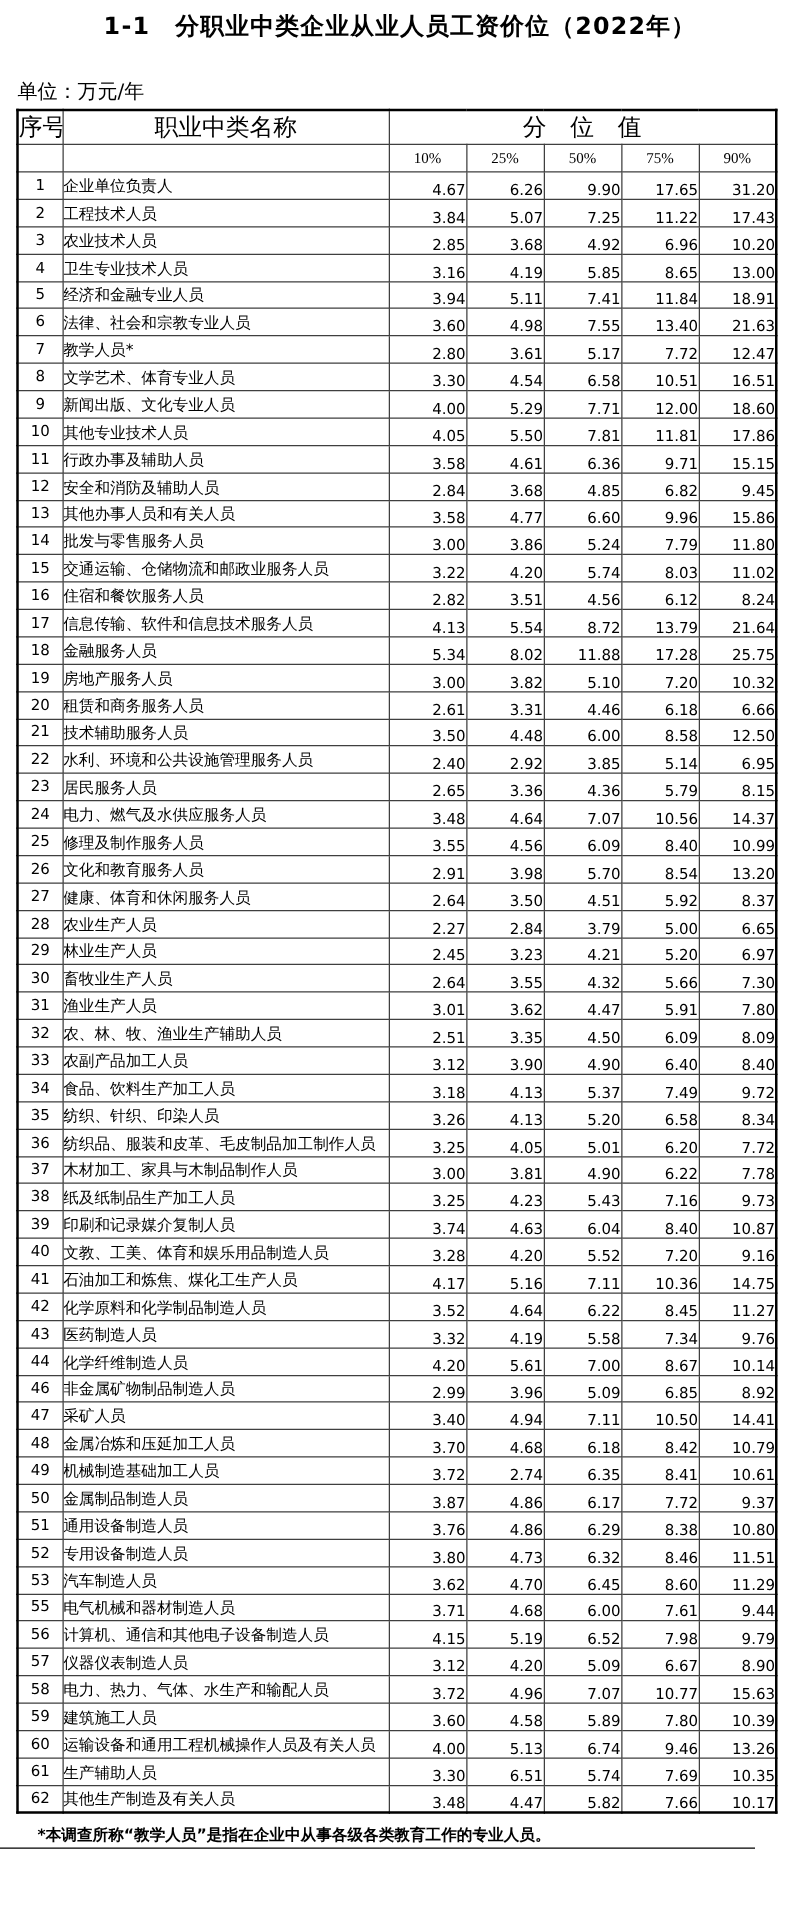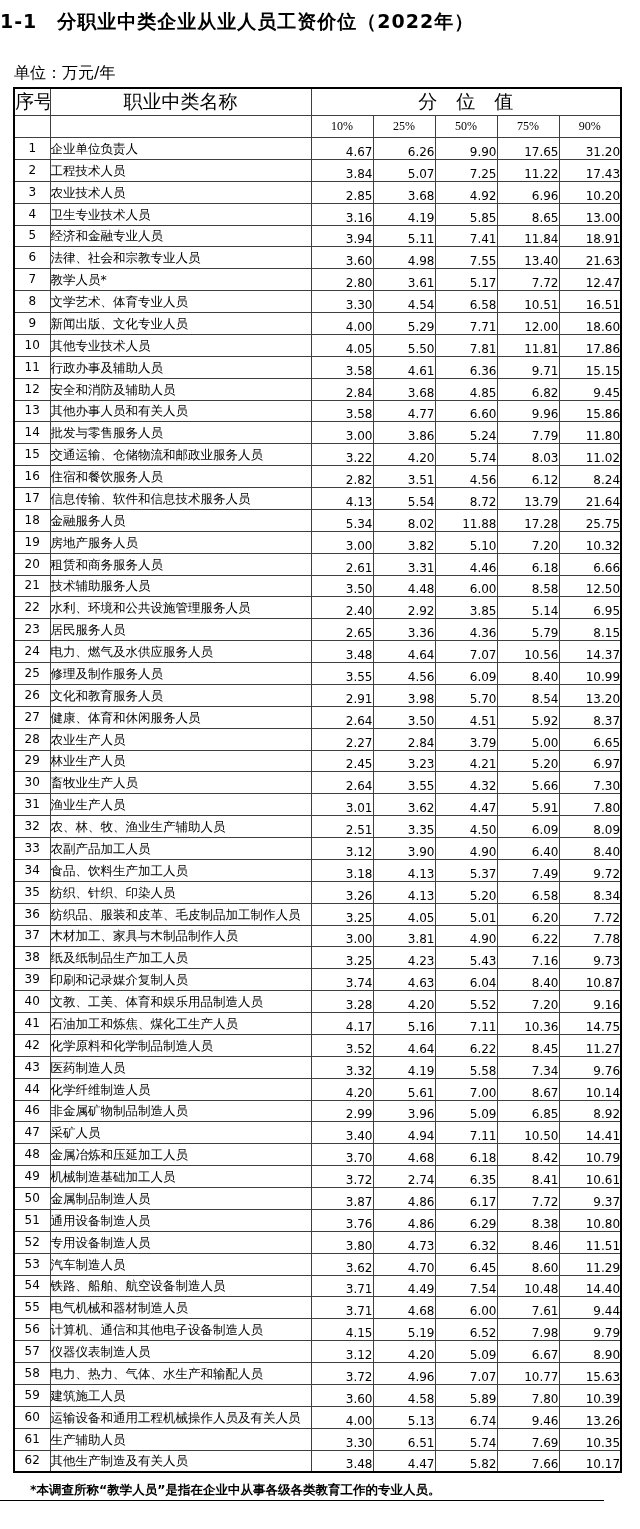--- a/index.html
+++ b/index.html
@@ -9,20 +9,21 @@
     height: 1529px;
     background: #ffffff;
     color: #000000;
     font-family: "DejaVu Sans", "Liberation Sans", sans-serif;
     position: relative;
   }
   .page { padding-top: 10px; }
 
   .title {
     margin: 0;
+    text-align: center;
     font-size: 19px;
     line-height: 22px;
     font-weight: bold;
     letter-spacing: 1px;
   }
 
   .unit {
     margin: 34px 0 0 14px;
     font-size: 16px;
     line-height: 14px;
@@ -563,29 +564,20 @@
         <tr>
           <td class="c-no">53</td>
           <td class="c-name">汽车制造人员</td>
           <td class="c-val">3.62</td>
           <td class="c-val">4.70</td>
           <td class="c-val">6.45</td>
           <td class="c-val">8.60</td>
           <td class="c-val">11.29</td>
         </tr>
         <tr>
-          <td class="c-no">54</td>
-          <td class="c-name">铁路、船舶、航空设备制造人员</td>
-          <td class="c-val">3.71</td>
-          <td class="c-val">4.49</td>
-          <td class="c-val">7.54</td>
-          <td class="c-val">10.48</td>
-          <td class="c-val">14.40</td>
-        </tr>
-        <tr>
           <td class="c-no">55</td>
           <td class="c-name">电气机械和器材制造人员</td>
           <td class="c-val">3.71</td>
           <td class="c-val">4.68</td>
           <td class="c-val">6.00</td>
           <td class="c-val">7.61</td>
           <td class="c-val">9.44</td>
         </tr>
         <tr>
           <td class="c-no">56</td>

